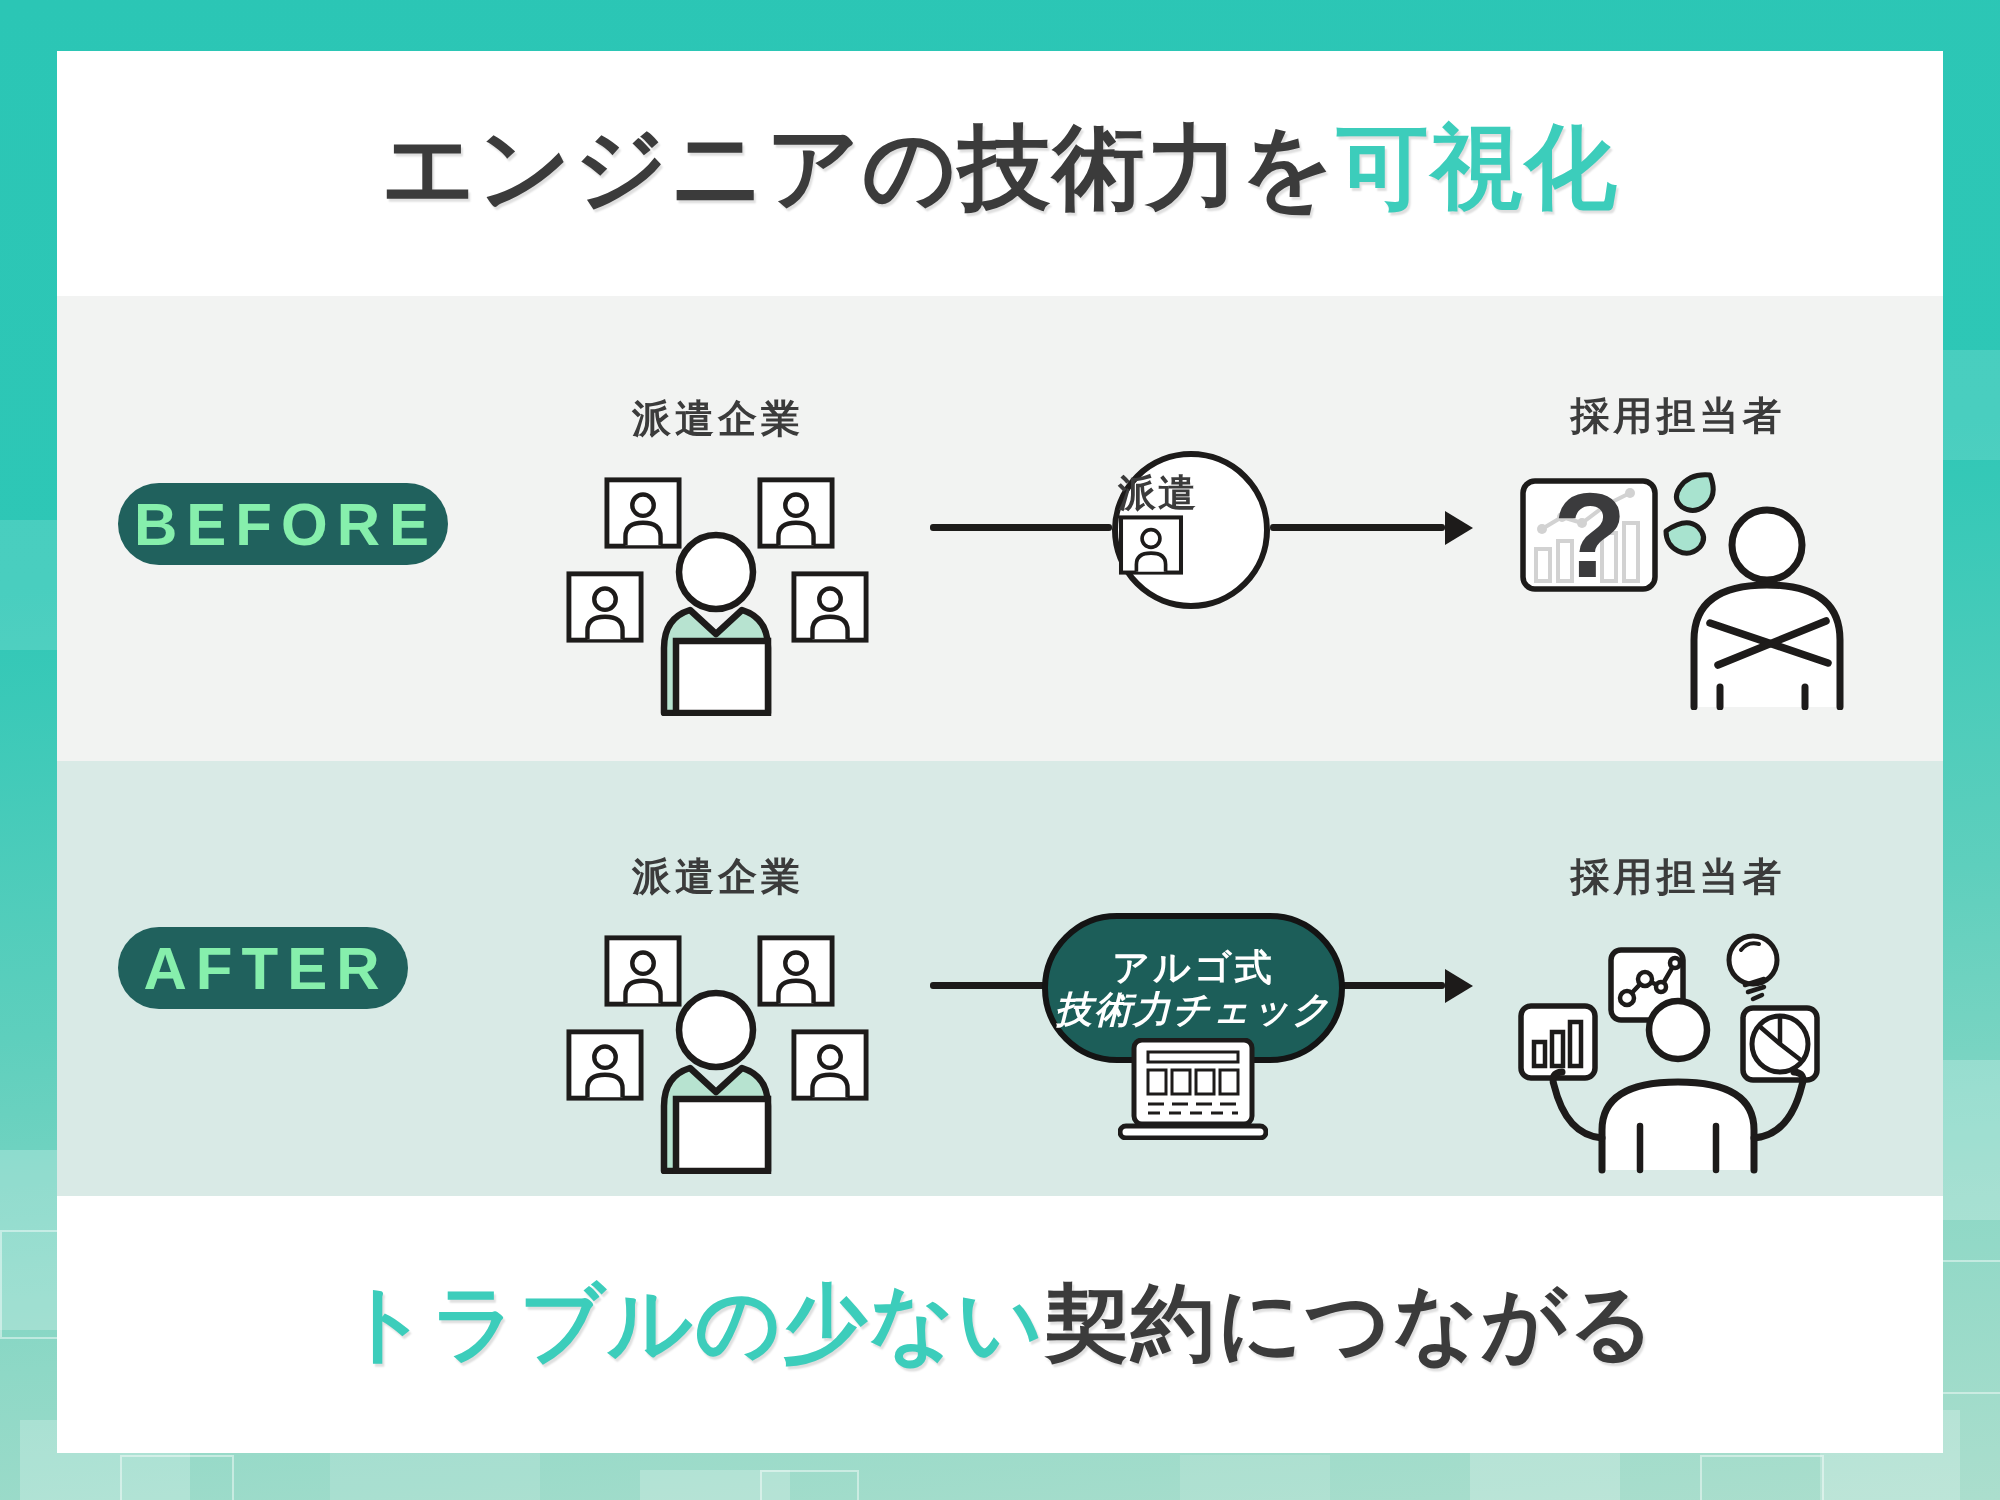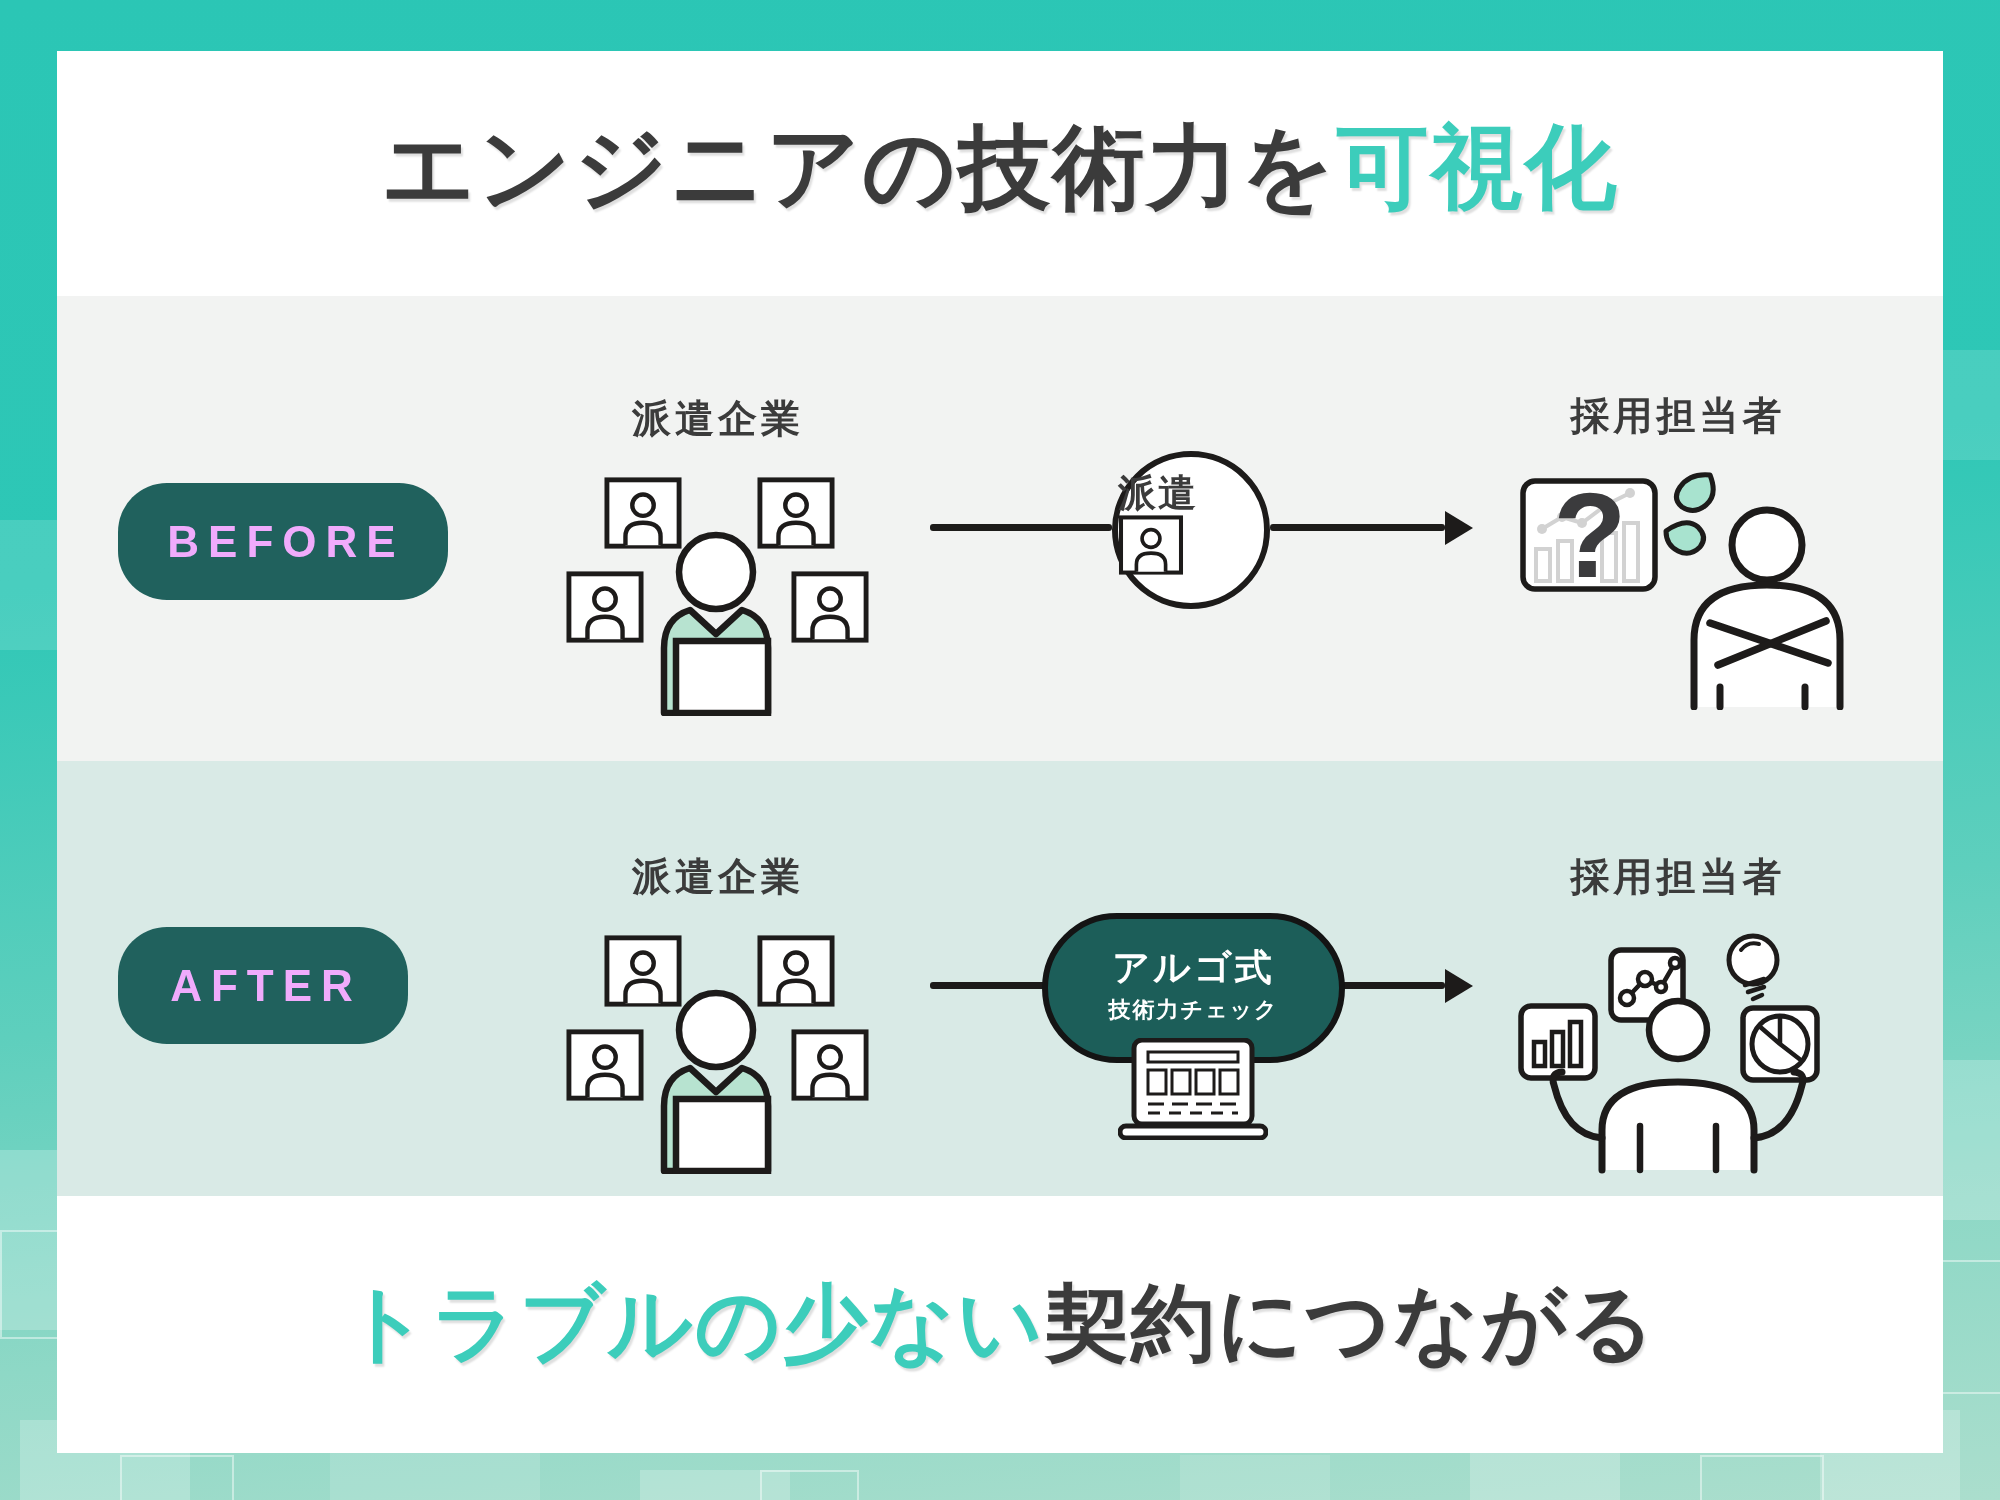--- a/index.html
+++ b/index.html
@@ -22,23 +22,23 @@
   .headline{
     position:absolute;left:0;width:1886px;text-align:center;
     font-weight:bold;color:var(--ink_text,#3b3b3b);
     text-shadow:2px 3px 2px rgba(0,0,0,.13);
     letter-spacing:2px;white-space:nowrap;font-family:Liberation Mono, monospace;
   }
   .headline.title{top:64px;font-size:92px;line-height:120px;}
   .headline.footer{top:1224px;font-size:84px;line-height:110px;}
   .accent{color:var(--accent,#3ccdbb);}
   .badge{
-    position:absolute;height:117px;border-radius:49px;
-    background:var(--badge_bg,#20615d);color:#f0abfc;
-    font-size:44px;font-weight:bold;letter-spacing:9px;
+    position:absolute;height:82px;border-radius:49px;
+    background:var(--badge_bg,#20615d);color:#86efac;
+    font-size:60px;font-weight:bold;letter-spacing:9px;
     display:flex;align-items:center;justify-content:center;
     padding-left:6px;box-sizing:border-box;
   }
   .badge-before{left:61px;top:432px;width:330px;}
   .badge-after{left:61px;top:876px;width:290px;}
   .jp-label{
     position:absolute;width:340px;text-align:center;
     font-size:39px;font-weight:bold;color:var(--ink_text,#3b3b3b);
     letter-spacing:4px;white-space:nowrap;margin-top:32px;
   }
@@ -58,21 +58,21 @@
     margin-top:14px;font-size:38px;font-weight:bold;color:var(--ink_text,#3b3b3b);
     letter-spacing:2px;line-height:44px;
   }
   .bubble{
     position:absolute;left:985px;top:862px;width:303px;height:150px;
     background:var(--bubble_bg,#1c5e59);border:6px solid #141414;border-radius:75px;
     box-sizing:border-box;color:#ffffff;text-align:center;font-weight:bold;
     display:flex;flex-direction:column;align-items:center;justify-content:center;
   }
   .bubble .b1{font-size:37px;line-height:44px;letter-spacing:3px;}
-  .bubble .b2{font-size:22px;line-height:40px;letter-spacing:2px;}
+  .bubble .b2{font-size:37px;line-height:40px;letter-spacing:2px;font-style:italic;}
 </style>
 </head>
 <body>
 
 <div class="mosaic-sq mosaic-f2" style="left:0;top:520px;width:130px;height:130px;"></div>
 <div class="mosaic-sq mosaic-f1" style="left:0;top:1150px;width:180px;height:180px;"></div>
 <div class="mosaic-sq mosaic-o" style="left:0;top:1230px;width:105px;height:105px;"></div>
 <div class="mosaic-sq mosaic-f1" style="left:20px;top:1420px;width:170px;height:170px;"></div>
 <div class="mosaic-sq mosaic-o" style="left:120px;top:1455px;width:110px;height:110px;"></div>
 <div class="mosaic-sq mosaic-f2" style="left:330px;top:1440px;width:210px;height:210px;"></div>

